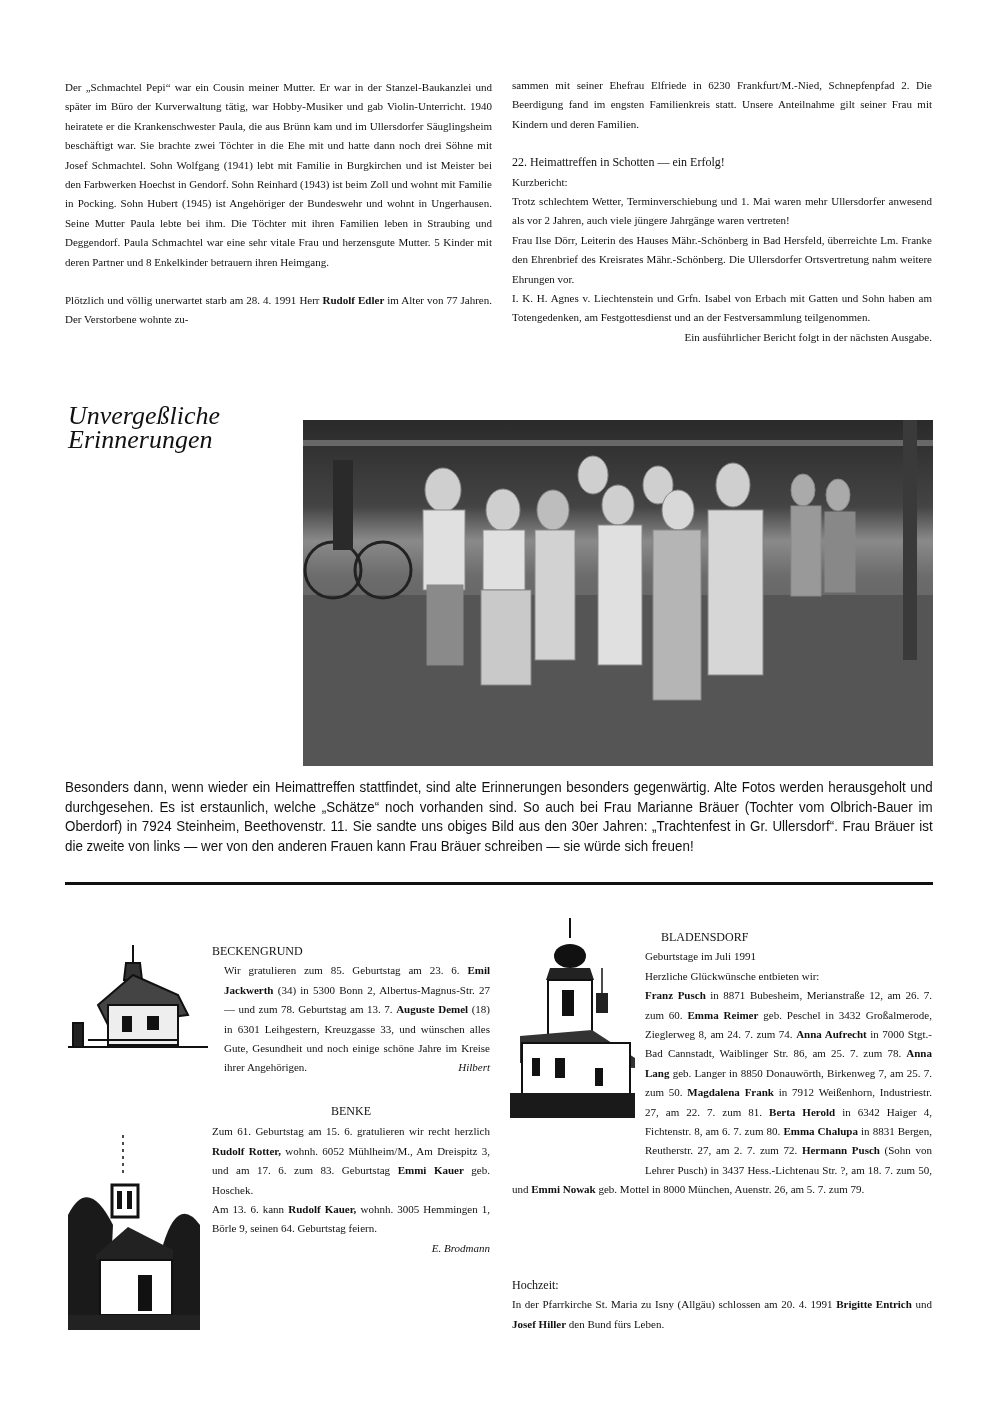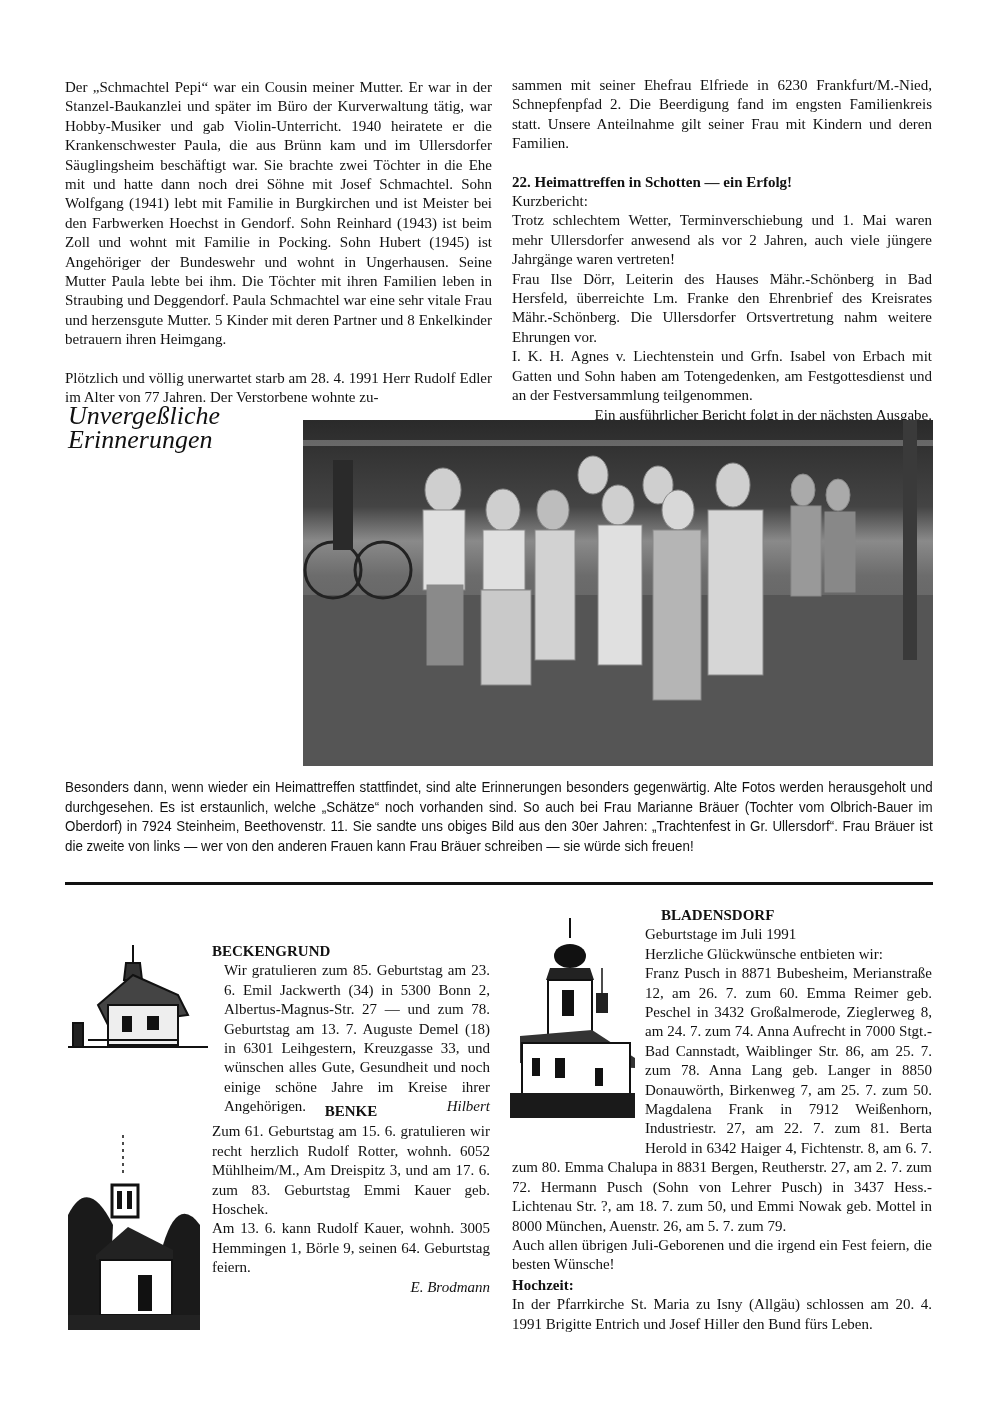--- a/index.html
+++ b/index.html
@@ -1,36 +1,36 @@
 <!DOCTYPE html>
 <html><head>
 <meta charset="utf-8">
 <style>
   html, body { margin: 0; padding: 0; background: #ffffff; }
   body { width: 1000px; height: 1425px; position: relative; overflow: hidden;
          font-family: "Liberation Serif", "DejaVu Serif", serif; color: #111; }
   .abs { position: absolute; }
   p { margin: 0; }
-  .txt { font-size: 15px; line-height: 19.4px; text-align: justify; }
-  .bold { font-weight: normal; }
+  .txt { font-size: 11px; line-height: 19.4px; text-align: justify; }
+  .bold { font-weight: bold; }
   .ital { font-style: italic; }
   .right { text-align: right; }
   .center { text-align: center; }
-  .sechead { font-weight: bold; font-size: 15px; line-height: 19.4px; }
+  .sechead { font-weight: normal; font-size: 12px; line-height: 19.4px; }
   #col-left { left: 65px; top: 78px; width: 427px; }
   #col-right { left: 512px; top: 76px; width: 420px; }
   .gap { height: 19px; }
   #photo-caption { left: 68px; top: 404px; width: 220px; font-style: italic; font-size: 26px; line-height: 24px; }
   #photo { left: 303px; top: 420px; width: 630px; height: 346px; background: #5a5a5a; overflow: hidden; }
   #photo-desc { left: 65px; top: 778px; width: 868px; font-family: "Liberation Sans", sans-serif; font-size: 14.4px; line-height: 19.6px; text-align: justify; transform: scaleX(0.93); transform-origin: left top; width: 933px; }
   #rule { left: 65px; top: 882px; width: 868px; height: 3px; background: #111; }
   #beck { left: 212px; top: 894px; width: 278px; margin-top: 48px; }
   #beck-body { padding-left: 12px; }
   #benke { left: 212px; top: 1102px; width: 278px; }
-  #blad { left: 512px; top: 906px; width: 420px; }
+  #blad { left: 512px; top: 928px; width: 420px; }
   #blad-inner { padding-left: 133px; }
   #hoch { left: 512px; top: 1276px; width: 420px; }
   #pagenum { left: 910px; top: 1422px; font-size: 19px; }
   .illus { background: #fff; }
 </style>
 </head>
 <body>
 
 <div id="col-left" class="abs">
   <p class="txt">Der „Schmachtel Pepi“ war ein Cousin meiner Mutter. Er war in der Stanzel-Baukanzlei und später im Büro der Kurverwaltung tätig, war Hobby-Musiker und gab Violin-Unterricht. 1940 heiratete er die Krankenschwester Paula, die aus Brünn kam und im Ullersdorfer Säuglingsheim beschäftigt war. Sie brachte zwei Töchter in die Ehe mit und hatte dann noch drei Söhne mit Josef Schmachtel. Sohn Wolfgang (1941) lebt mit Familie in Burgkirchen und ist Meister bei den Farbwerken Hoechst in Gendorf. Sohn Reinhard (1943) ist beim Zoll und wohnt mit Familie in Pocking. Sohn Hubert (1945) ist Angehöriger der Bundeswehr und wohnt in Ungerhausen. Seine Mutter Paula lebte bei ihm. Die Töchter mit ihren Familien leben in Straubing und Deggendorf. Paula Schmachtel war eine sehr vitale Frau und herzensgute Mutter. 5 Kinder mit deren Partner und 8 Enkelkinder betrauern ihren Heimgang.</p>
@@ -165,21 +165,20 @@
   </svg>
 </div>
 
 <div id="blad" class="abs">
   <div id="blad-inner">
     <p class="sechead" style="padding-left:16px">BLADENSDORF</p>
     <p class="txt">Geburtstage im Juli 1991</p>
     <p class="txt">Herzliche Glückwünsche entbieten wir:</p>
   </div>
   <p class="txt"><span style="float:left; width:133px; height:175px;"></span><span class="bold">Franz Pusch</span><span> in 8871 Bubesheim, Merianstraße 12, am 26. 7. zum 60. </span><span class="bold">Emma Reimer</span><span> geb. Peschel in 3432 Großalmerode, Zieglerweg 8, am 24. 7. zum 74. </span><span class="bold">Anna Aufrecht</span><span> in 7000 Stgt.-Bad Cannstadt, Waiblinger Str. 86, am 25. 7. zum 78. </span><span class="bold">Anna Lang</span><span> geb. Langer in 8850 Donauwörth, Birkenweg 7, am 25. 7. zum 50. </span><span class="bold">Magdalena Frank</span><span> in 7912 Weißenhorn, Industriestr. 27, am 22. 7. zum 81. </span><span class="bold">Berta Herold</span><span> in 6342 Haiger 4, Fichtenstr. 8, am 6. 7. zum 80. </span><span class="bold">Emma Chalupa</span><span> in 8831 Bergen, Reutherstr. 27, am 2. 7. zum 72. </span><span class="bold">Hermann Pusch</span><span> (Sohn von Lehrer Pusch) in 3437 Hess.-Lichtenau Str. ?, am 18. 7. zum 50, und </span><span class="bold">Emmi Nowak</span><span> geb. Mottel in 8000 München, Auenstr. 26, am 5. 7. zum 79.</span></p>
-  <p class="txt">Auch allen übrigen Juli-Geborenen und die irgend ein Fest feiern, die besten Wünsche!</p>
 </div>
 
 <div id="hoch" class="abs">
   <p class="sechead">Hochzeit:</p>
   <p class="txt"><span>In der Pfarrkirche St. Maria zu Isny (Allgäu) schlossen am 20. 4. 1991 </span><span class="bold">Brigitte Entrich</span><span> und </span><span class="bold">Josef Hiller</span><span> den Bund fürs Leben.</span></p>
 </div>
 
 <div id="pagenum" class="abs">13</div>
 
 </body></html>

